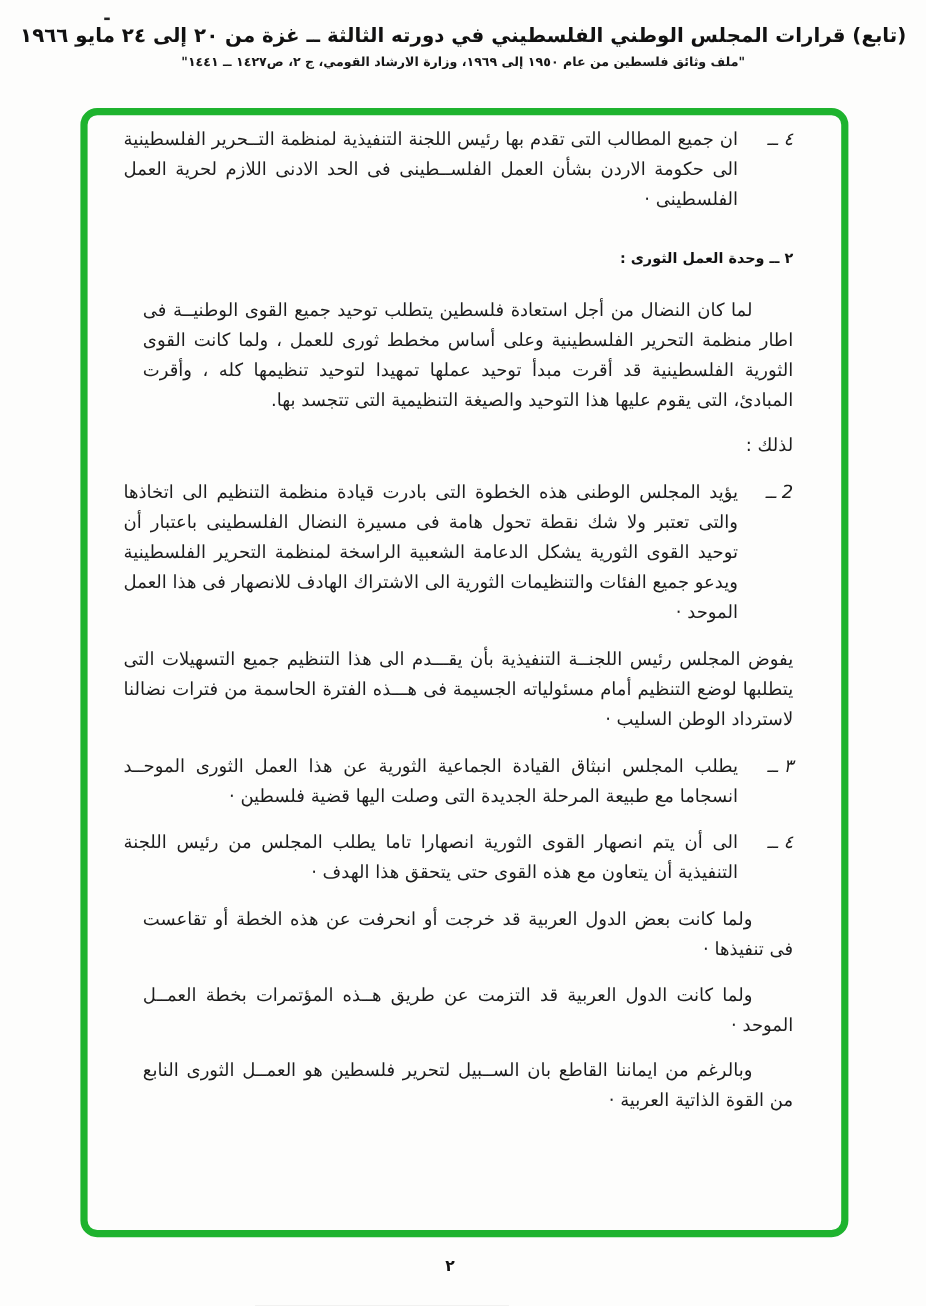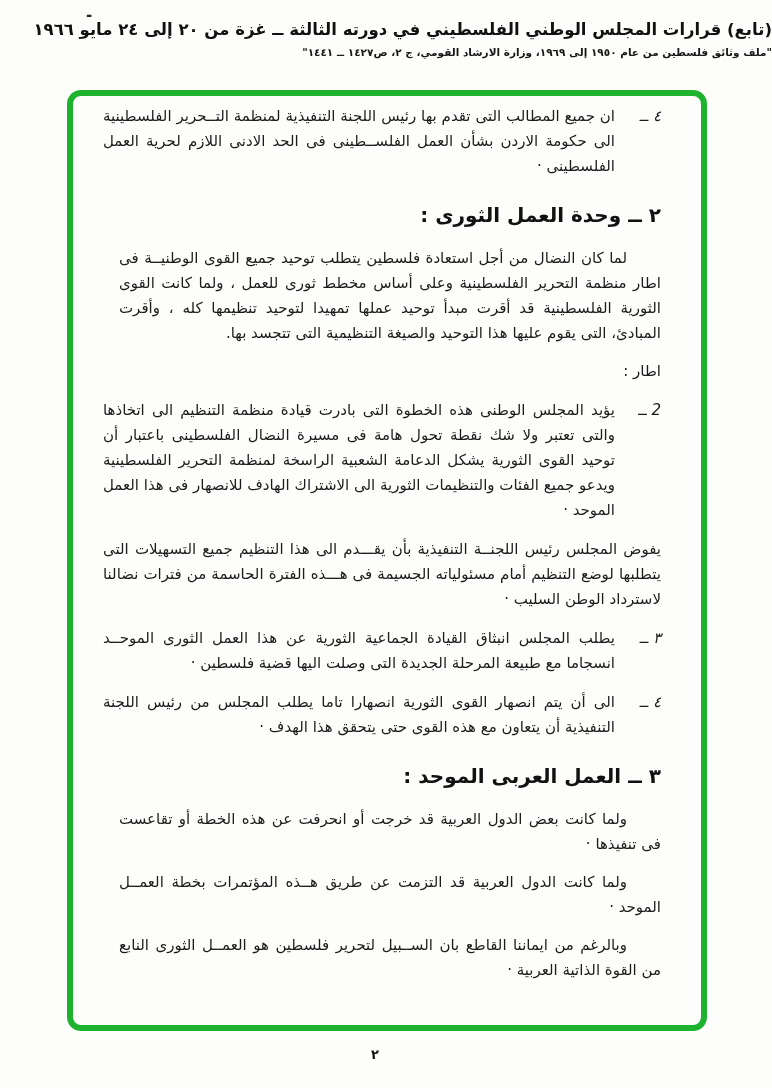--- a/index.html
+++ b/index.html
@@ -23,20 +23,21 @@
     left: 86px;
     font-size: 15px;
     font-weight: bold;
     color: #222;
   }
   .doc-header {
     position: absolute;
     top: 20px;
     left: 0;
     right: 0;
+    text-align: center;
     direction: rtl;
   }
   .doc-title {
     margin: 0;
     font-size: 16.5px;
     font-weight: 700;
     letter-spacing: 0.2px;
     color: #111;
   }
   .doc-source {
@@ -68,21 +69,21 @@
     min-width: 46px;
     flex: 0 0 auto;
     font-style: italic;
   }
   .item-text {
     margin: 0;
     flex: 1 1 auto;
     text-align: justify;
   }
   .heading {
-    font-size: 20px;
+    font-size: 12px;
     font-weight: 700;
     margin: 24px 0 18px 0;
     color: #111;
   }
   .para {
     margin: 0 0 13px 16px;
     text-indent: 34px;
     text-align: justify;
   }
   .plain-line {
@@ -117,42 +118,41 @@
 
     <div class="block item">
       <span class="item-num">٤ ــ</span>
       <p class="item-text">ان جميع المطالب التى تقدم بها رئيس اللجنة التنفيذية لمنظمة التــحرير الفلسطينية الى حكومة الاردن بشأن العمل الفلســطينى فى الحد الادنى اللازم لحرية العمل الفلسطينى ·</p>
     </div>
 
     <h2 class="block heading">٢ ــ وحدة العمل الثورى :</h2>
 
     <p class="block para">لما كان النضال من أجل استعادة فلسطين يتطلب توحيد جميع القوى الوطنيــة فى اطار منظمة التحرير الفلسطينية وعلى أساس مخطط ثورى للعمل ، ولما كانت القوى الثورية الفلسطينية قد أقرت مبدأ توحيد عملها تمهيدا لتوحيد تنظيمها كله ، وأقرت المبادئ، التى يقوم عليها هذا التوحيد والصيغة التنظيمية التى تتجسد بها.</p>
 
-    <p class="block plain-line">اطار :</p>
+    <p class="block plain-line">لذلك :</p>
 
     <div class="block item">
       <span class="item-num">2 ــ</span>
       <p class="item-text">يؤيد المجلس الوطنى هذه الخطوة التى بادرت قيادة منظمة التنظيم الى اتخاذها والتى تعتبر ولا شك نقطة تحول هامة فى مسيرة النضال الفلسطينى باعتبار أن توحيد القوى الثورية يشكل الدعامة الشعبية الراسخة لمنظمة التحرير الفلسطينية ويدعو جميع الفئات والتنظيمات الثورية الى الاشتراك الهادف للانصهار فى هذا العمل الموحد ·</p>
     </div>
 
     <div class="block item">
       <p class="item-text">يفوض المجلس رئيس اللجنــة التنفيذية بأن يقـــدم الى هذا التنظيم جميع التسهيلات التى يتطلبها لوضع التنظيم أمام مسئولياته الجسيمة فى هـــذه الفترة الحاسمة من فترات نضالنا لاسترداد الوطن السليب ·</p>
     </div>
 
     <div class="block item">
       <span class="item-num">٣ ــ</span>
       <p class="item-text">يطلب المجلس انبثاق القيادة الجماعية الثورية عن هذا العمل الثورى الموحــد انسجاما مع طبيعة المرحلة الجديدة التى وصلت اليها قضية فلسطين ·</p>
     </div>
 
     <div class="block item">
       <span class="item-num">٤ ــ</span>
       <p class="item-text">الى أن يتم انصهار القوى الثورية انصهارا تاما يطلب المجلس من رئيس اللجنة التنفيذية أن يتعاون مع هذه القوى حتى يتحقق هذا الهدف ·</p>
     </div>
 
-    <h2 class="block heading">٣ ــ العمل العربى الموحد :</h2>
 
     <p class="block para">ولما كانت بعض الدول العربية قد خرجت أو انحرفت عن هذه الخطة أو تقاعست فى تنفيذها ·</p>
     <p class="block para">ولما كانت الدول العربية قد التزمت عن طريق هــذه المؤتمرات بخطة العمــل الموحد ·</p>
     <p class="block para">وبالرغم من ايماننا القاطع بان الســبيل لتحرير فلسطين هو العمــل الثورى النابع من القوة الذاتية العربية ·</p>
 
   </main>
 
   <footer class="doc-footer">
     <span class="page-number">٢</span>
   </footer>

